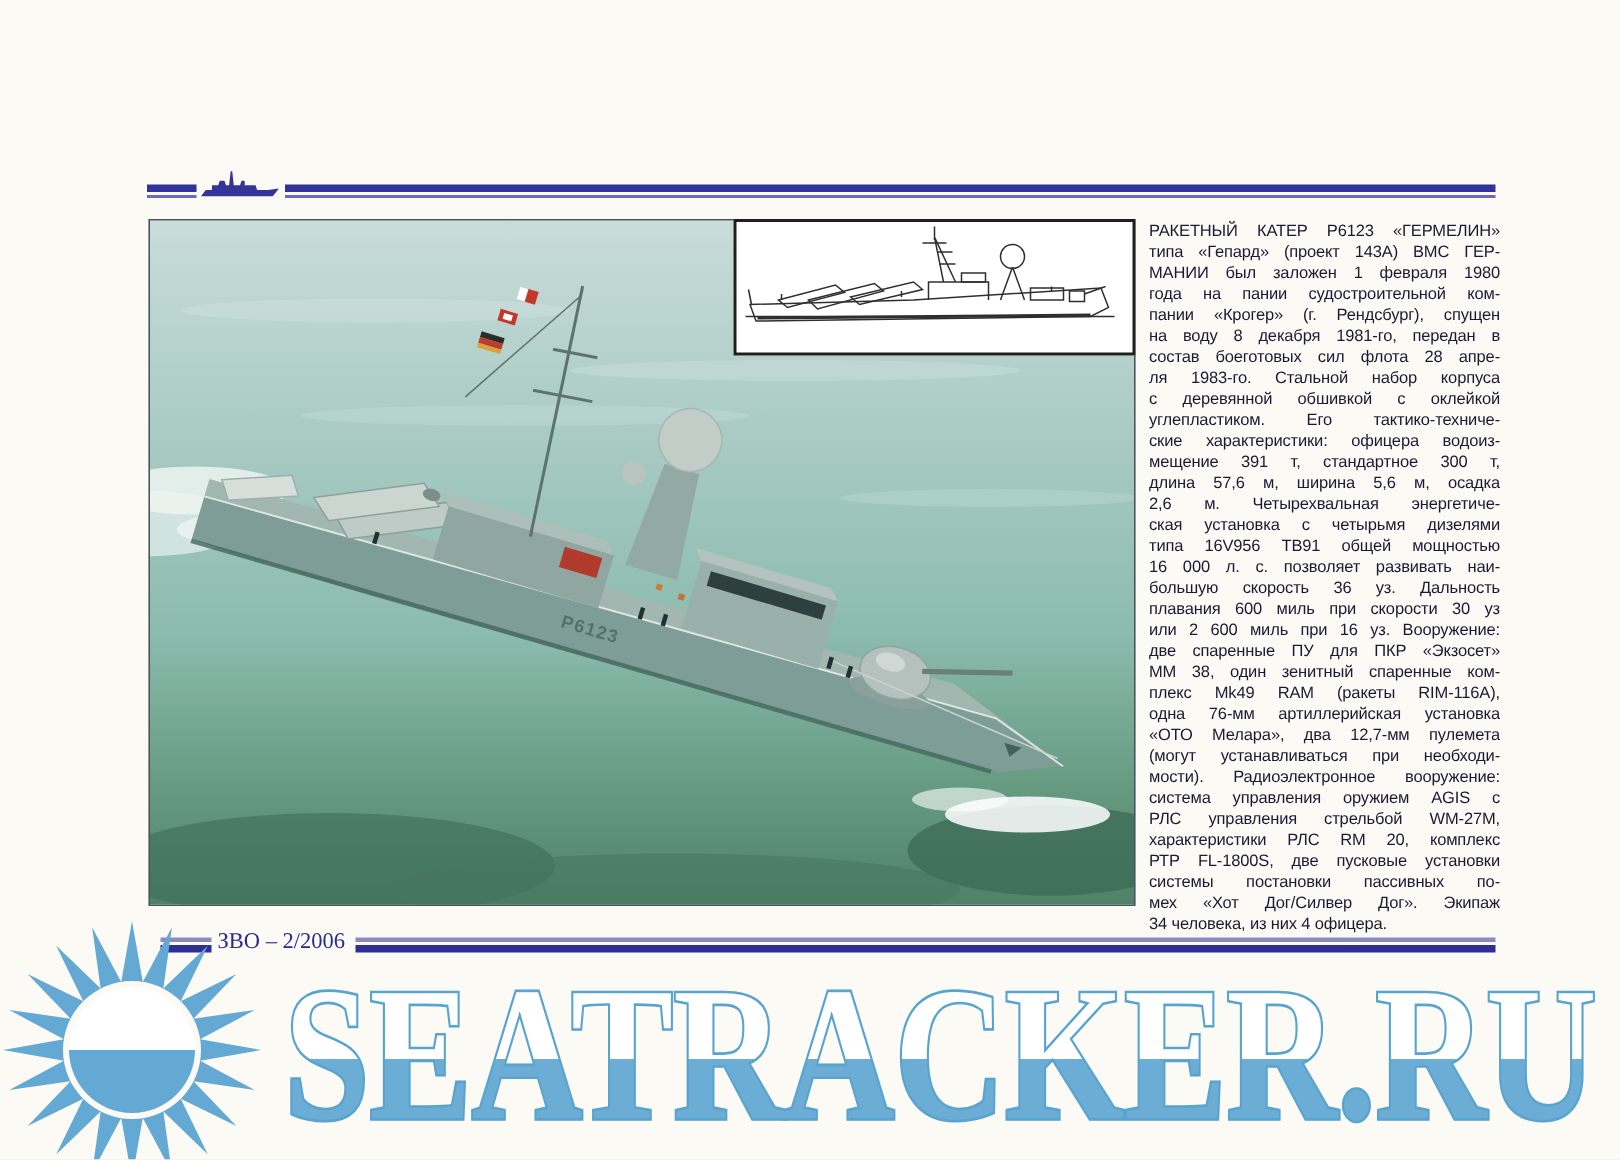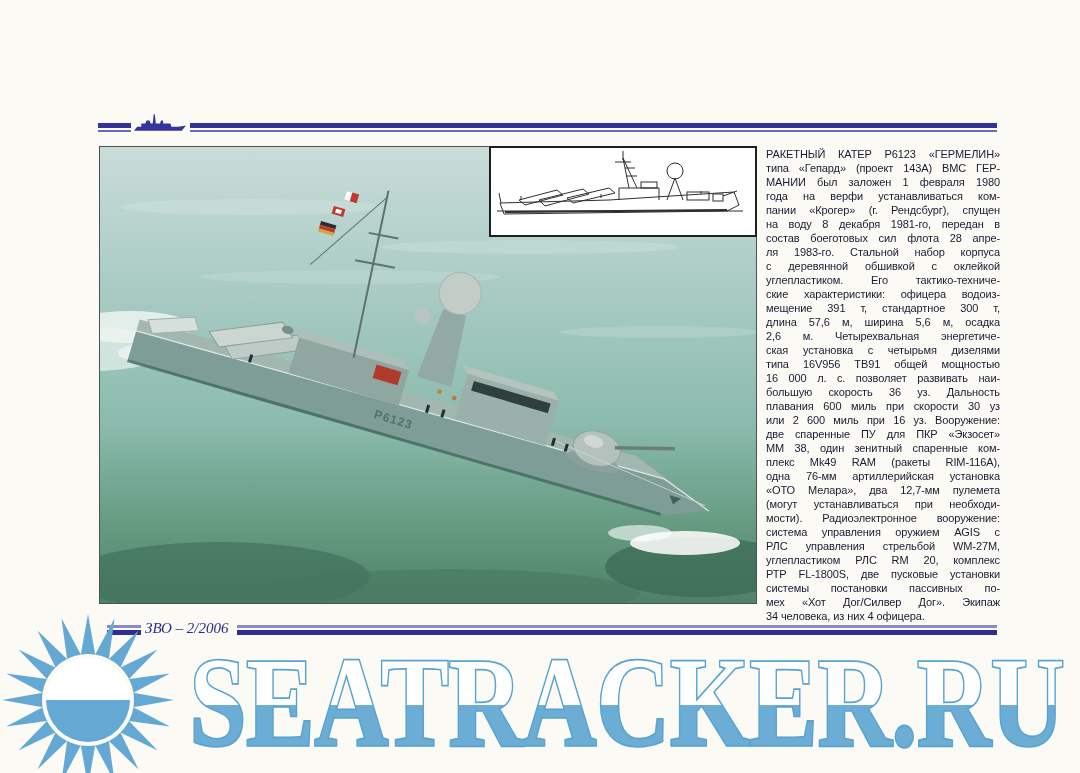--- a/index.html
+++ b/index.html
@@ -42,21 +42,21 @@
   .article .line{
     font-size:11px;line-height:14px;height:14px;overflow:hidden;
     letter-spacing:-0.1px;
     text-align:justify;text-align-last:justify;
     font-weight:normal;
   }
   .article .line:last-child{text-align-last:left;}
 
   
   .issue{position:absolute;left:145px;top:620px;width:90px;white-space:nowrap;
-         font-family:"Liberation Serif",serif;font-size:15px;color:var(--footer-text,#2b2b8c);font-style:italic;}
+         font-family:"Liberation Serif",serif;font-size:15px;color:var(--footer-text,#2b2b8c);}
 
   
   .watermark{position:absolute;left:175px;top:627px;width:905px;height:146px;}
   .wm-text{
     font-family:"Liberation Serif",serif;font-weight:bold;
     fill:url(#wmGrad);stroke:var(--watermark-outline,#58a4cf);stroke-width:3.5px;paint-order:stroke;
   }
   .sun{position:absolute;left:-12px;top:608px;width:206px;height:190px;}
 </style>
 </head>
@@ -212,21 +212,21 @@
 
         <path d="M30,52 V48 M110,50 V46 M210,46 V43"></path>
       </g>
     </svg>
   </div>
 
   <div class="article">
       <div class="line">РАКЕТНЫЙ КАТЕР Р6123 «ГЕРМЕЛИН»</div>
       <div class="line">типа «Гепард» (проект 143А) ВМС ГЕР-</div>
       <div class="line">МАНИИ был заложен 1 февраля 1980</div>
-      <div class="line">года на верфи устанавливаться ком-</div>
+      <div class="line">года на пании судостроительной ком-</div>
       <div class="line">пании «Крогер» (г. Рендсбург), спущен</div>
       <div class="line">на воду 8 декабря 1981-го, передан в</div>
       <div class="line">состав боеготовых сил флота 28 апре-</div>
       <div class="line">ля 1983-го. Стальной набор корпуса</div>
       <div class="line">с деревянной обшивкой с оклейкой</div>
       <div class="line">углепластиком. Его тактико-техниче-</div>
       <div class="line">ские характеристики: офицера водоиз-</div>
       <div class="line">мещение 391 т, стандартное 300 т,</div>
       <div class="line">длина 57,6 м, ширина 5,6 м, осадка</div>
       <div class="line">2,6 м. Четырехвальная энергетиче-</div>
@@ -238,21 +238,21 @@
       <div class="line">или 2 600 миль при 16 уз. Вооружение:</div>
       <div class="line">две спаренные ПУ для ПКР «Экзосет»</div>
       <div class="line">ММ 38, один зенитный спаренные ком-</div>
       <div class="line">плекс Mk49 RAM (ракеты RIM-116A),</div>
       <div class="line">одна 76-мм артиллерийская установка</div>
       <div class="line">«ОТО Мелара», два 12,7-мм пулемета</div>
       <div class="line">(могут устанавливаться при необходи-</div>
       <div class="line">мости). Радиоэлектронное вооружение:</div>
       <div class="line">система управления оружием AGIS с</div>
       <div class="line">РЛС управления стрельбой WM-27M,</div>
-      <div class="line">углепластиком РЛС RM 20, комплекс</div>
+      <div class="line">характеристики РЛС RM 20, комплекс</div>
       <div class="line">РТР FL-1800S, две пусковые установки</div>
       <div class="line">системы постановки пассивных по-</div>
       <div class="line">мех «Хот Дог/Силвер Дог». Экипаж</div>
       <div class="line">34 человека, из них 4 офицера.</div>
     </div>
 
   <div class="rule rule-b" style="left:107px;top:625px;width:34px;">
     <div class="t"></div>
       <div class="g"></div>
       <div class="b"></div>

